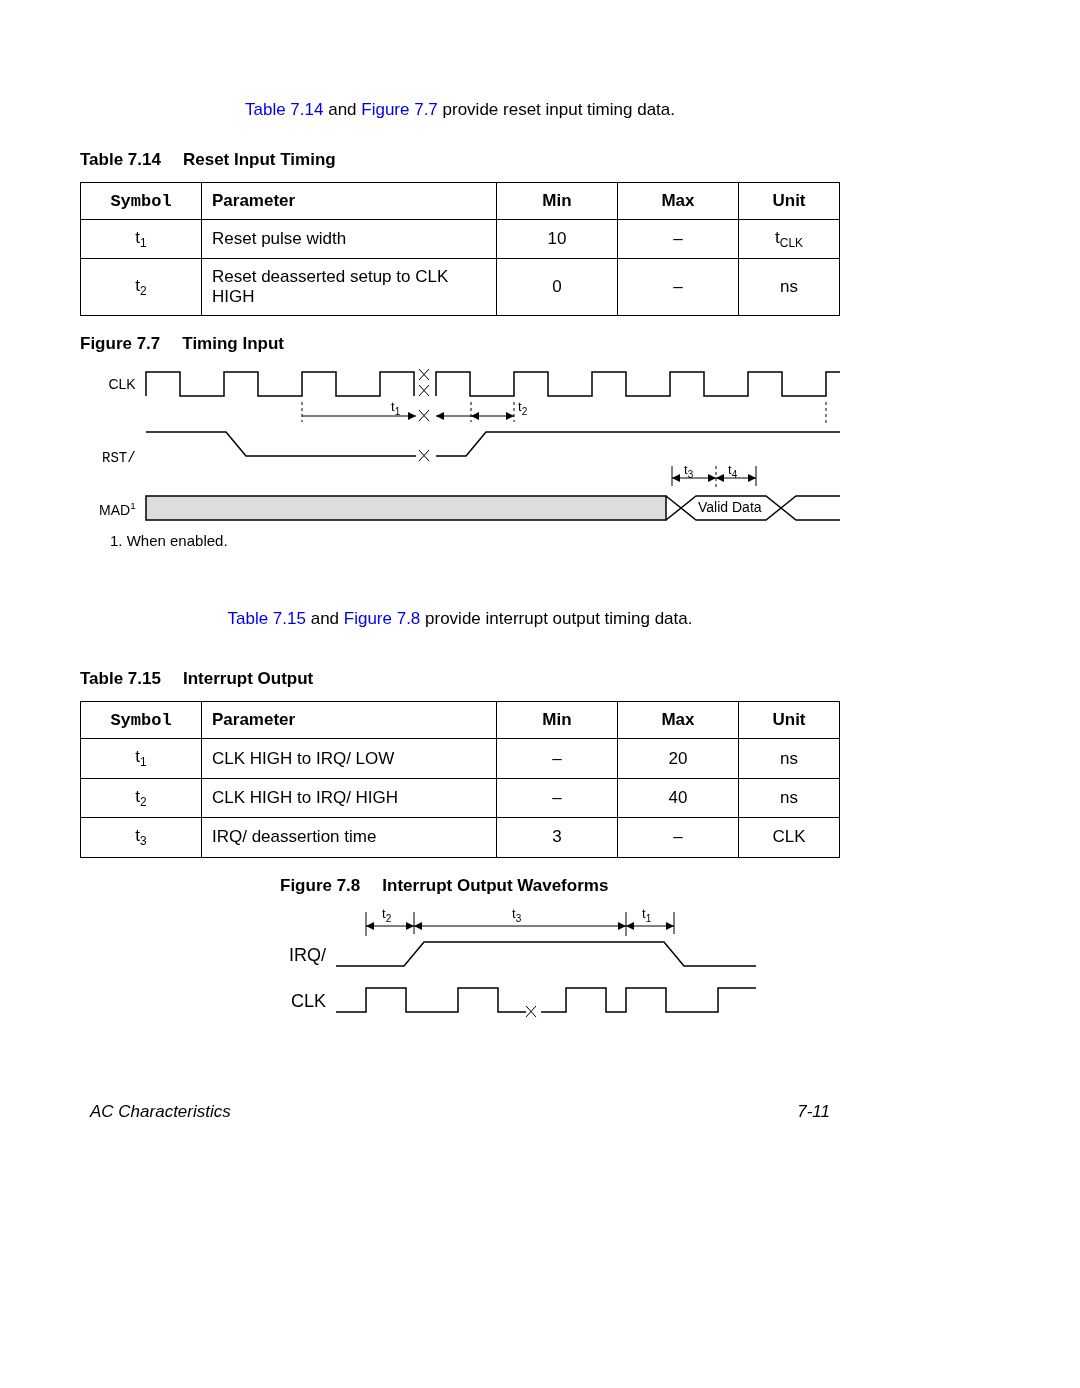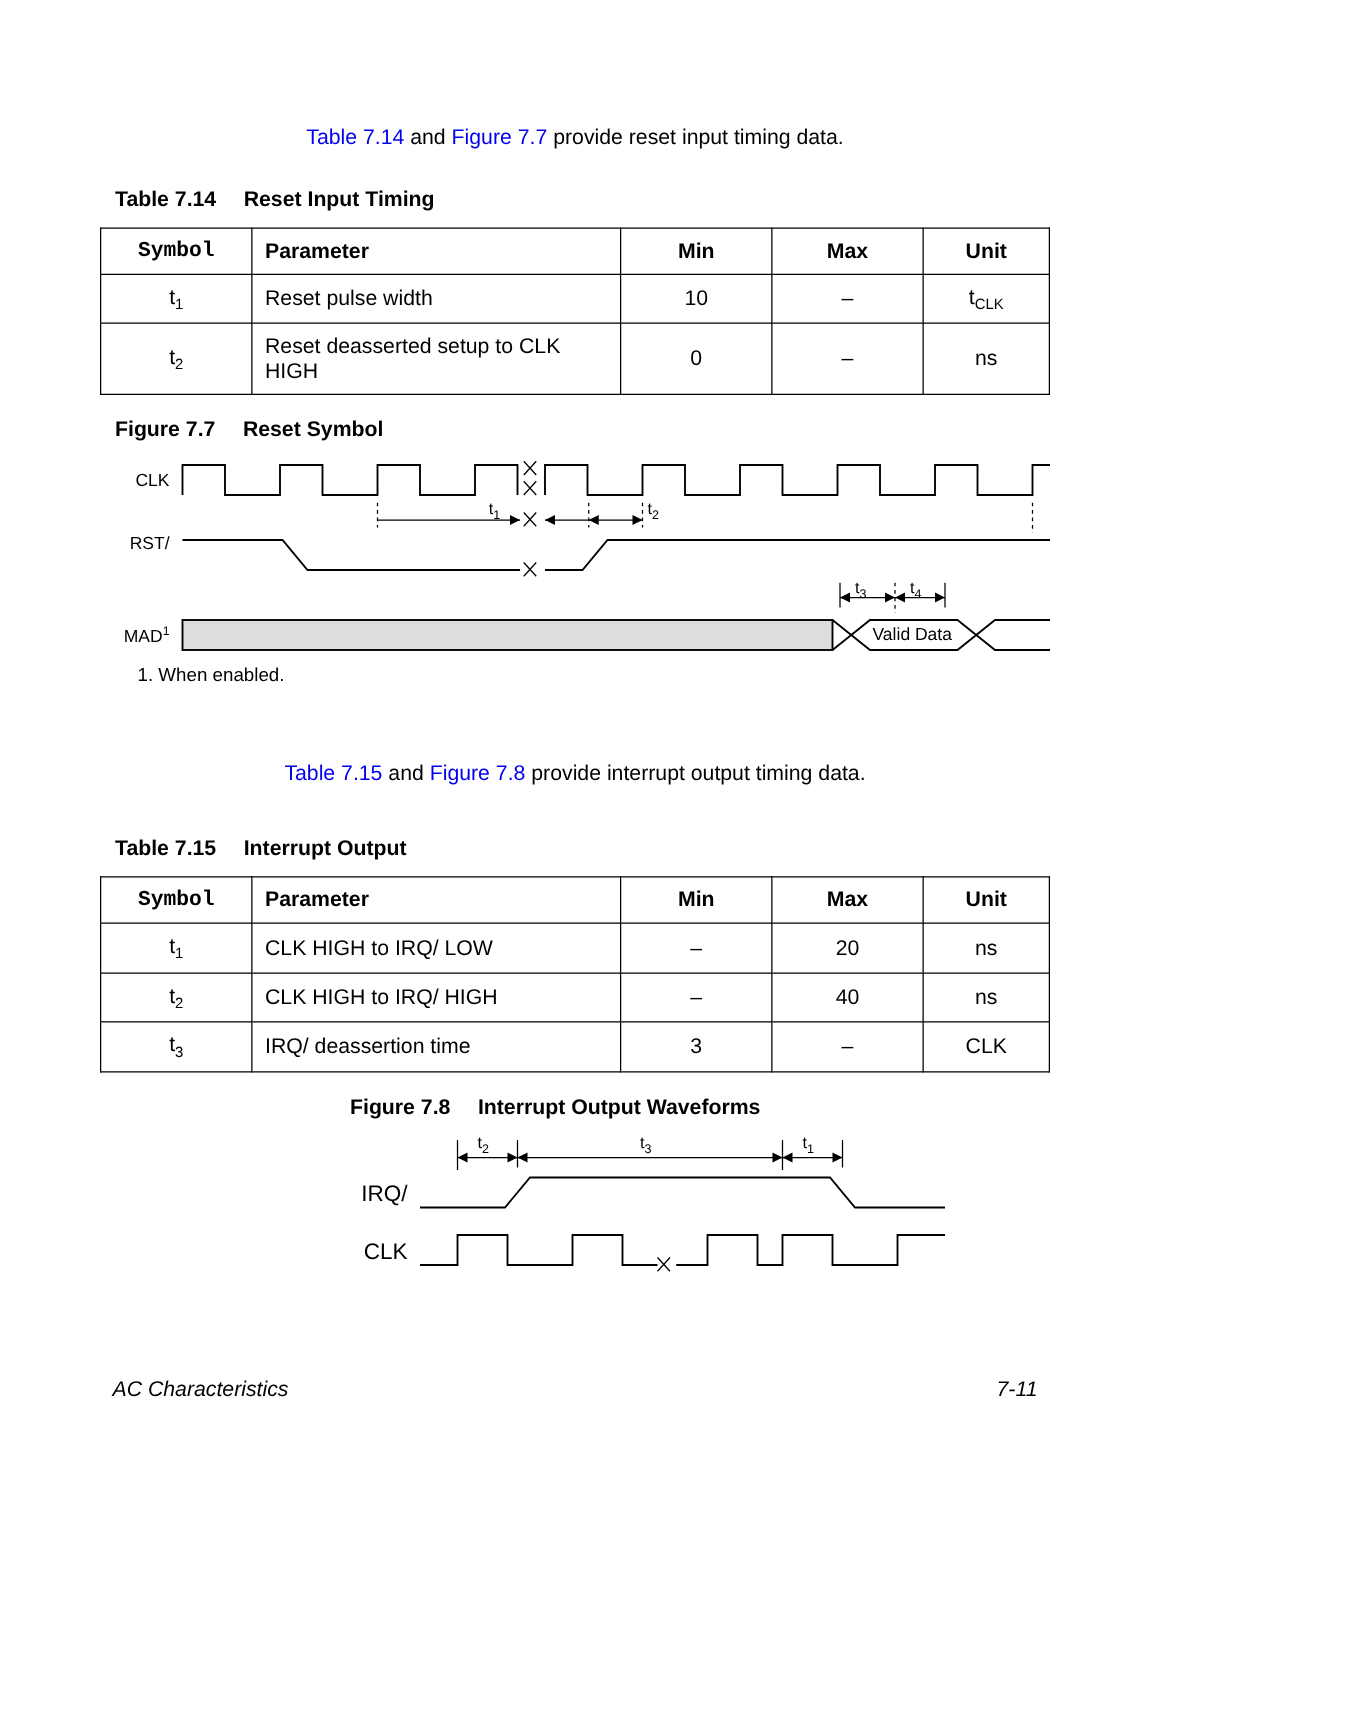--- a/index.html
+++ b/index.html
@@ -13,21 +13,21 @@
   }
   .intro-line {
     text-align: center;
     margin: 30px 0 30px 0;
   }
   .xref {
     color: #0000ee;
   }
   .caption {
     font-weight: bold;
-    margin: 14px 0 12px 12px;
+    margin: 14px 0 12px 0;
   }
   .caption-num { margin-right: 22px; }
   table.data {
     border-collapse: collapse;
     width: 100%;
     margin-bottom: 18px;
   }
   table.data th, table.data td {
     border: 1.5px solid #000;
     padding: 8px 10px;
@@ -107,21 +107,21 @@
       <td class="c"><span>t</span><sub>2</sub></td>
       <td>Reset deasserted setup to CLK HIGH</td>
       <td class="c">0</td>
       <td class="c">–</td>
       <td class="c">ns</td>
     </tr>
   </tbody>
 </table>
 
 <div class="caption">
-  <span class="caption-num">Figure 7.7</span><span>Reset Symbol</span>
+  <span class="caption-num">Figure 7.7</span><span>Timing Input</span>
 </div>
 
 <div class="figure-box">
 
   <div style="display:flex;align-items:center;height:36px;">
     <span class="sig-label">CLK</span>
     <svg width="760" height="36">
       <path d="M10 30 L10 6 L44 6 L44 30 L88 30 L88 6 L122 6 L122 30 L166 30 L166 6 L200 6 L200 30 L244 30 L244 6 L278 6 L278 30
                M300 30 L300 6 L334 6 L334 30 L378 30 L378 6 L412 6 L412 30 L456 30 L456 6 L490 6 L490 30 L534 30 L534 6 L568 6 L568 30 L612 30 L612 6 L646 6 L646 30 L690 30 L690 6 L724 6 L724 30 L750 30" stroke="#000" fill="none" stroke-width="1.5"></path>
 
@@ -148,21 +148,21 @@
 
       <line x1="335" y1="14" x2="378" y2="14" stroke="#000"></line>
       <polygon points="335,14 343,10 343,18" fill="#000"></polygon>
       <polygon points="378,14 370,10 370,18" fill="#000"></polygon>
 
       <text x="255" y="9" font-size="13"><tspan>t</tspan><tspan dy="4" font-size="10">1</tspan></text>
       <text x="382" y="9" font-size="13"><tspan>t</tspan><tspan dy="4" font-size="10">2</tspan></text>
     </svg>
   </div>
 
-  <div style="display:flex;align-items:flex-start;height:40px;">
+  <div style="display:flex;align-items:flex-end;height:40px;font-family:Liberation Mono, monospace;">
     <span class="sig-label">RST/</span>
     <svg width="760" height="40">
       <path d="M10 6 L90 6 L110 30 L280 30 M300 30 L330 30 L350 6 L750 6" stroke="#000" fill="none" stroke-width="1.5"></path>
       <path d="M283 24 L293 35 M283 35 L293 24" stroke="#000" stroke-width="1"></path>
     </svg>
   </div>
 
   <div style="display:flex;align-items:center;height:24px;">
     <span class="sig-label"></span>
     <svg width="760" height="24">

